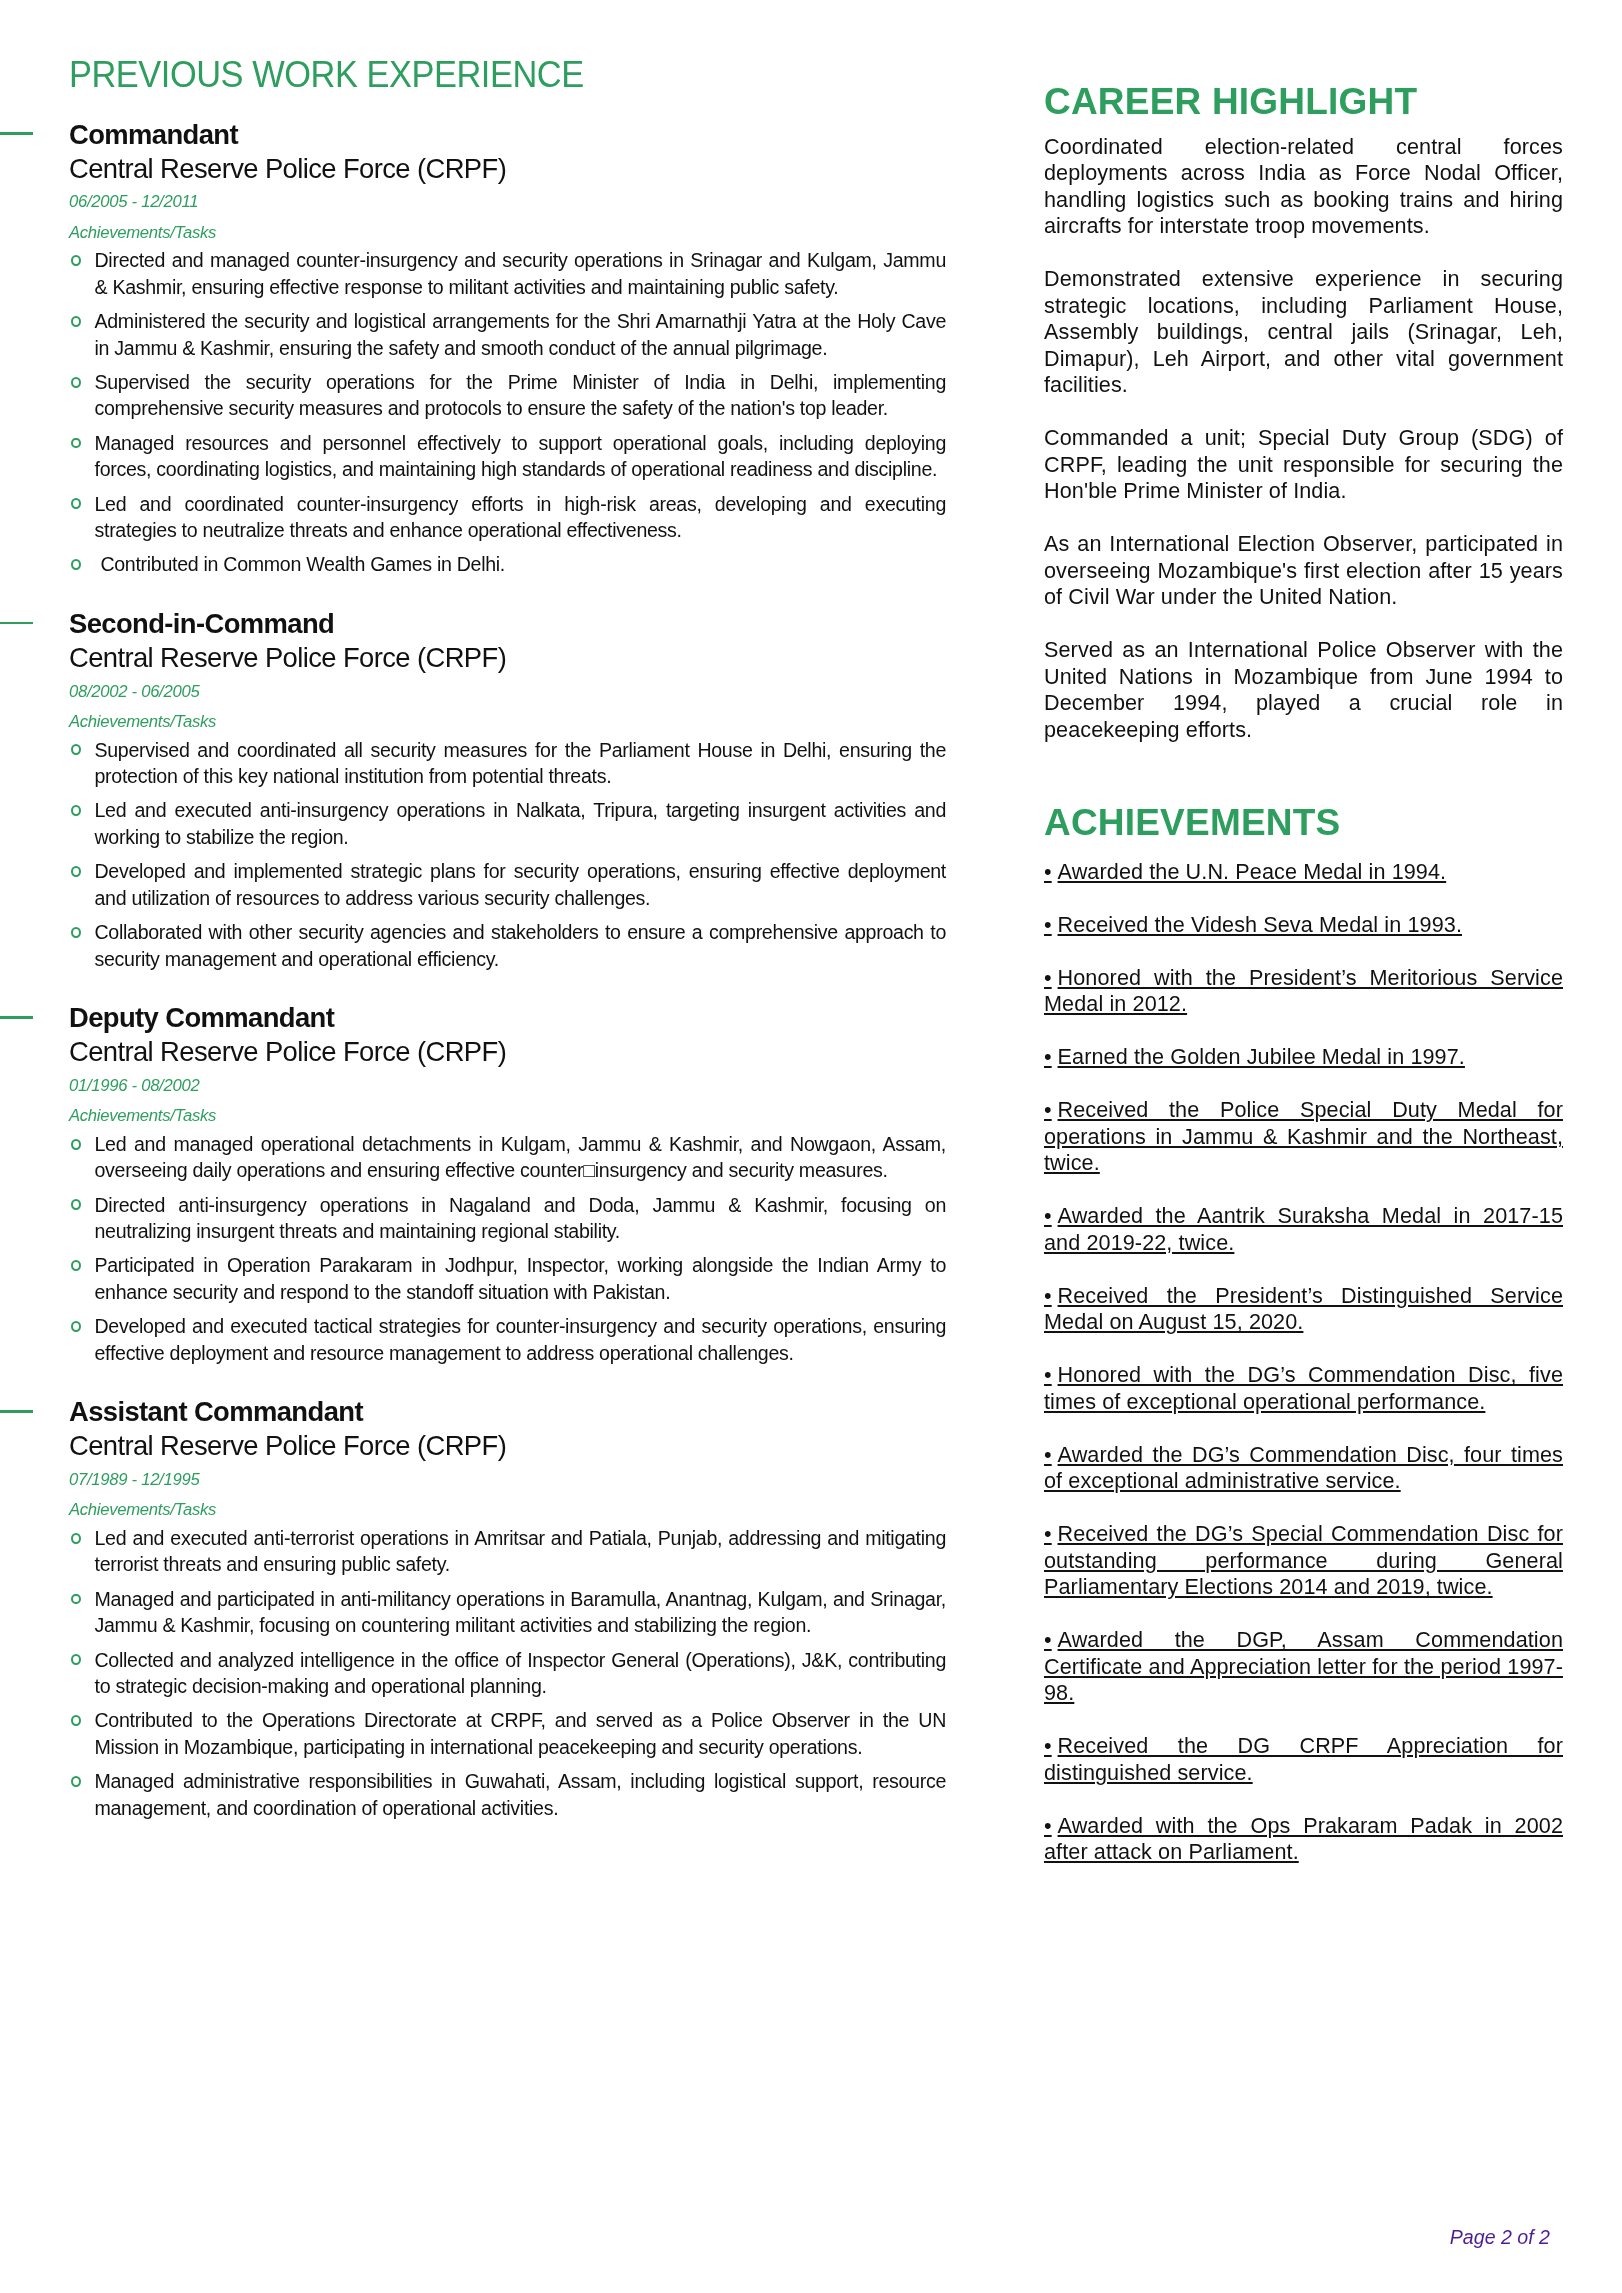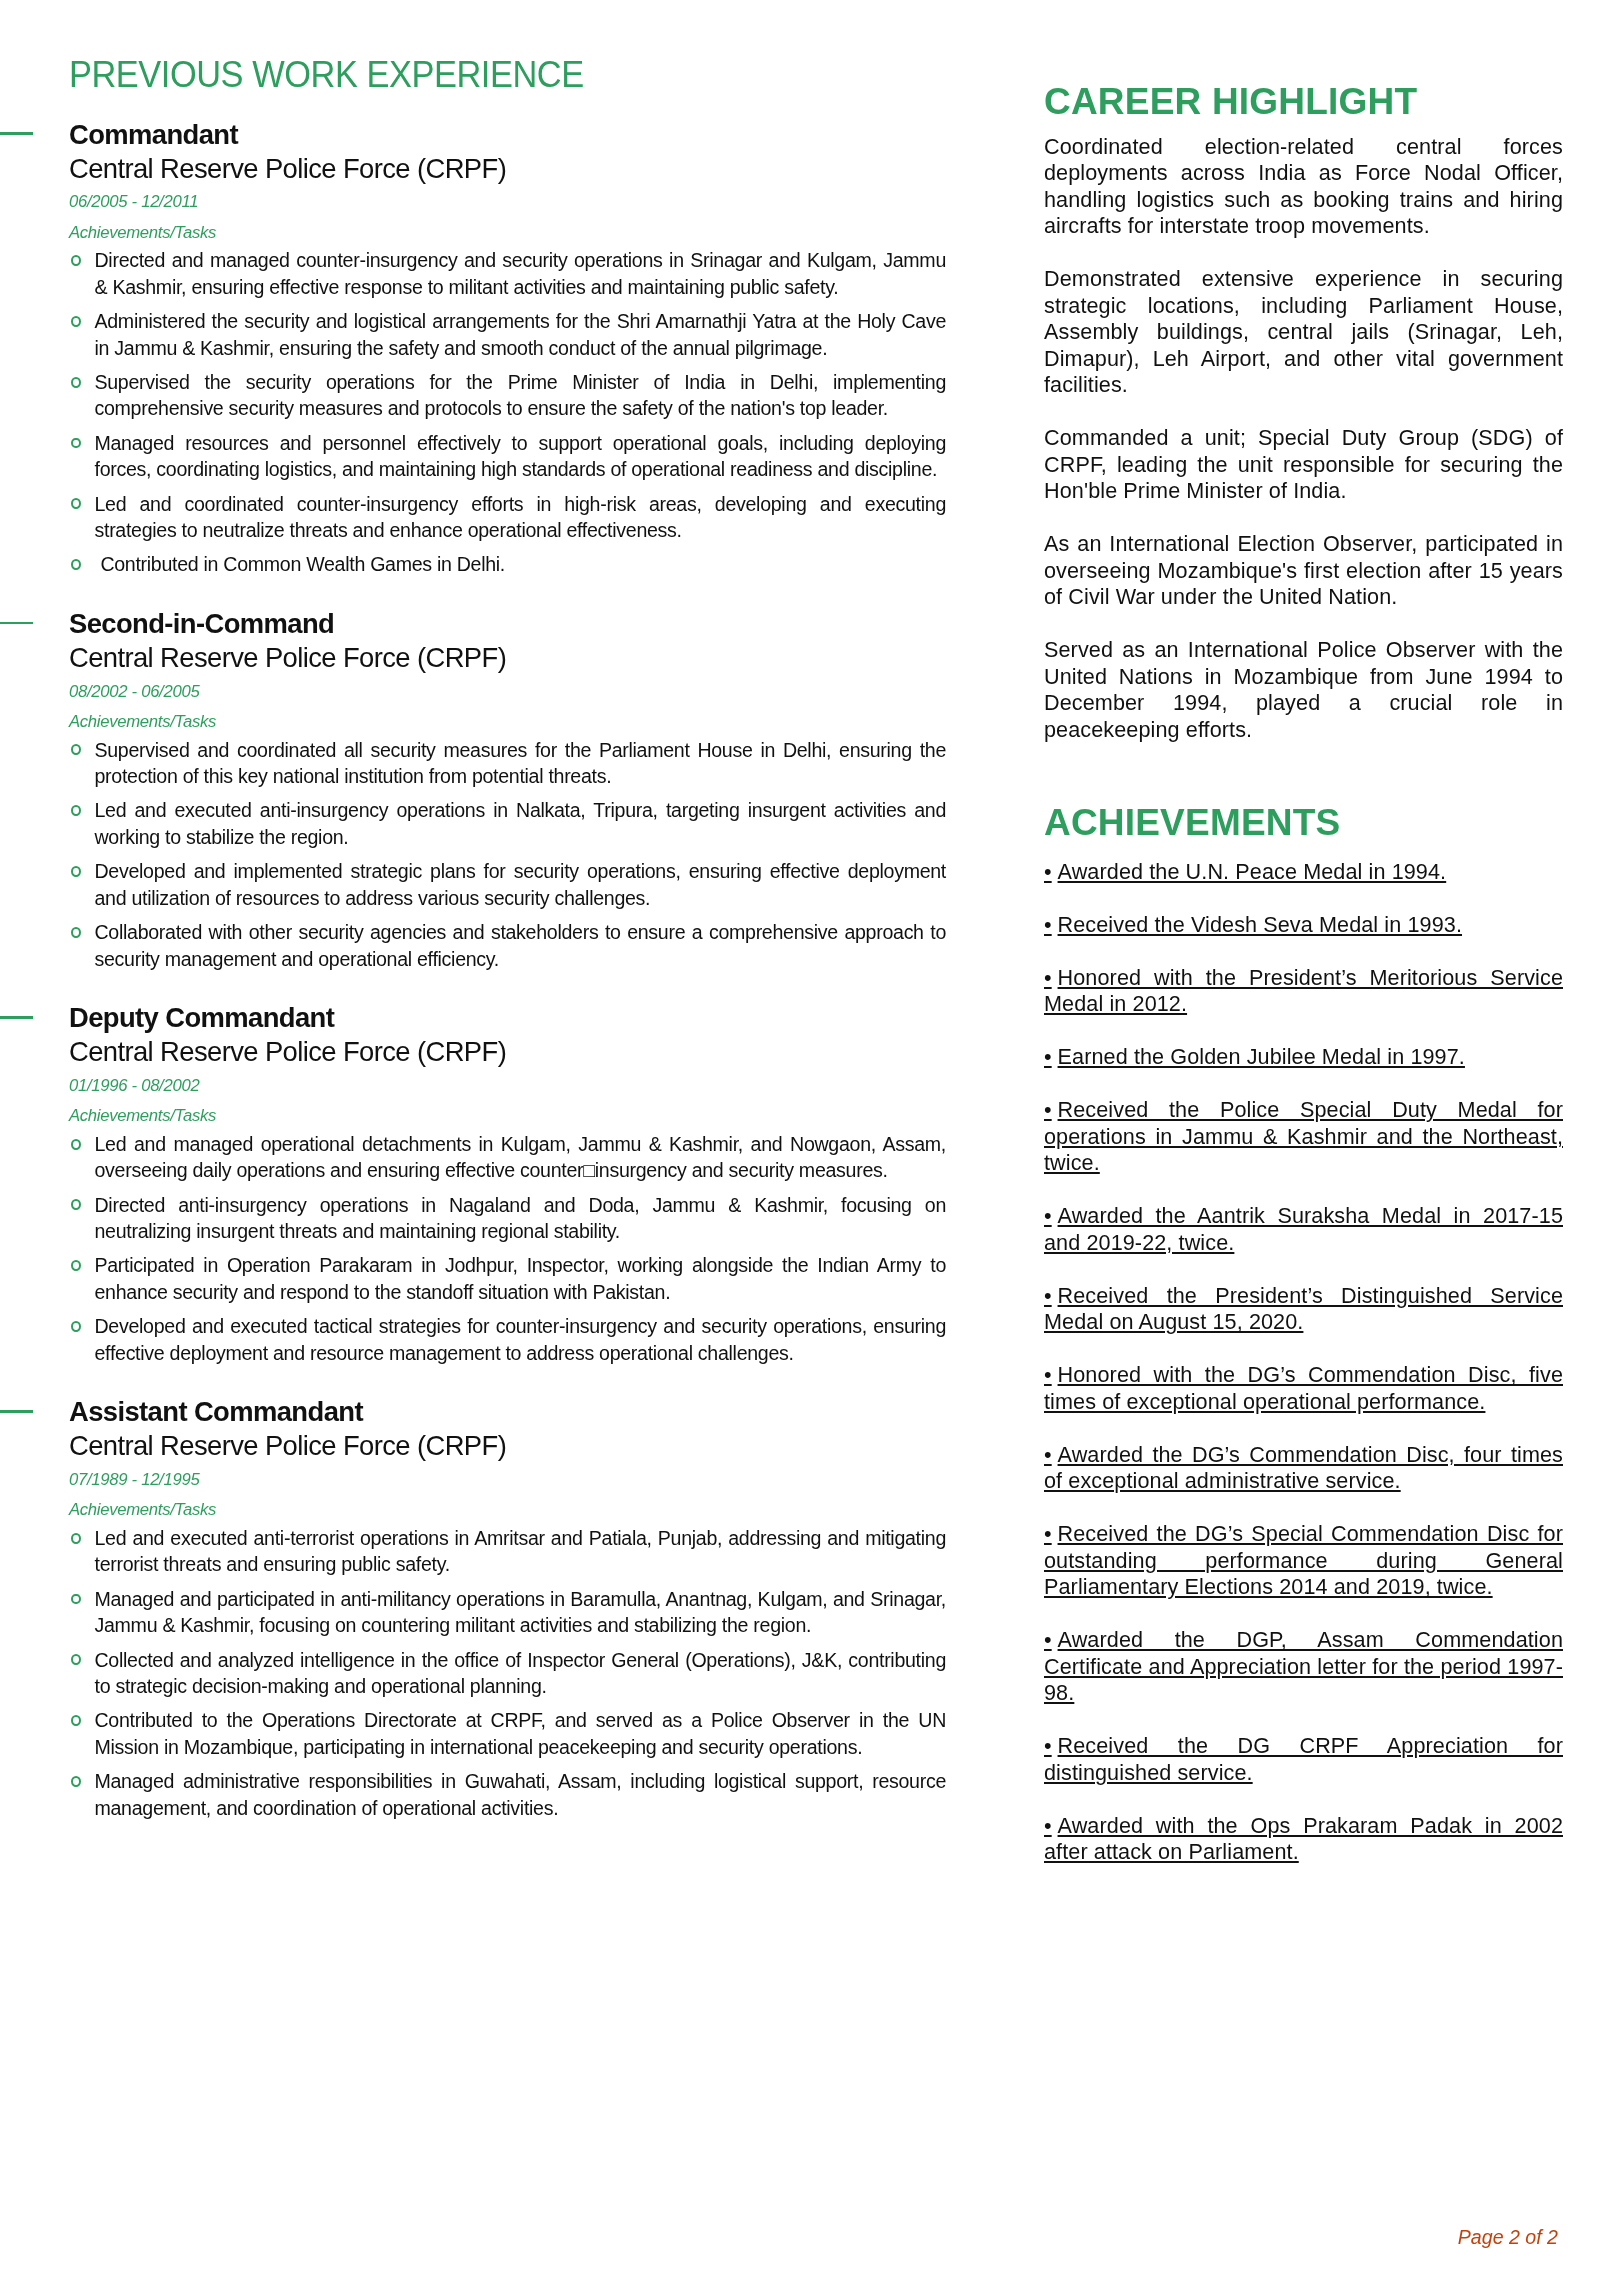--- a/index.html
+++ b/index.html
@@ -128,25 +128,25 @@
       margin: 0 0 26.5px 0;
       letter-spacing: 0.1px;
       text-decoration: underline;
     }
     .ach-bullet {
       margin-right: 5.9px;
     }
 
     .page-number {
       position: absolute;
-      right: 64px;
+      right: 72px;
       top: 2226px;
       font-size: 19.6px;
       font-style: italic;
-      color: #c2410c;
+      color: #4c1d95;
     }
   </style>
 </head>
 <body>
 
 <div class="left-col">
   <h1 class="section-heading">PREVIOUS WORK EXPERIENCE</h1>
 
   <div class="job" style="margin-top:21.6px;">
     <div class="job-dash"></div>

